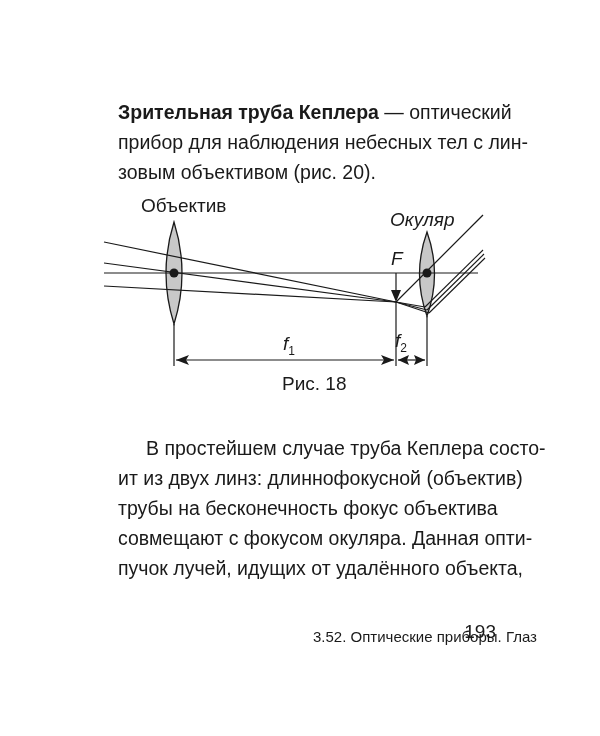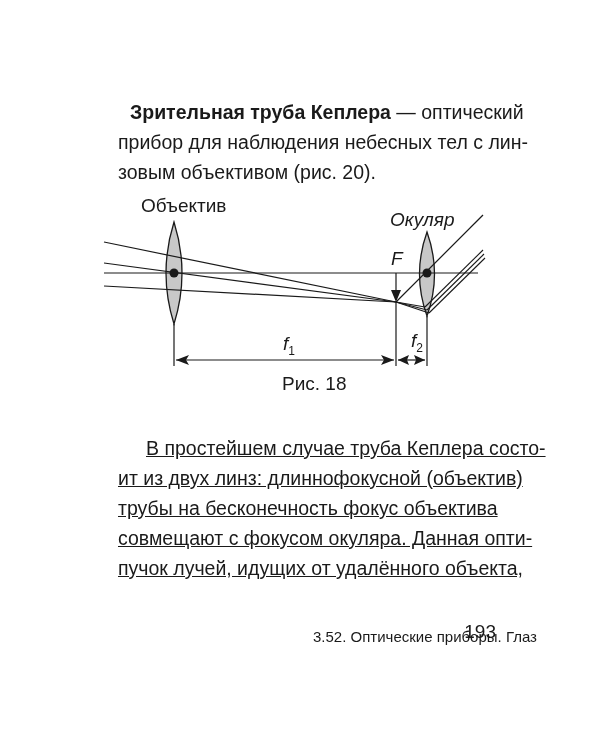--- a/index.html
+++ b/index.html
@@ -1,33 +1,33 @@
 <!DOCTYPE html>
 <html><head>
   <meta charset="utf-8">
   <style>
     html, body { margin:0; padding:0; }
     body { width:600px; height:736px; background:#ffffff; position:relative; overflow:hidden; color:#1a1a1a; font-family:"Liberation Sans", sans-serif; }
     .para { position:absolute; left:118px; width:378px; font-size:19.5px; line-height:30px; text-align:justify; }
     .para .line { display:block; white-space:nowrap; text-align:justify; text-align-last:justify; height:30px; }
     .para .line.last { text-align-last:left; }
     .p1 { top:97px; }
-    .p2 { top:433px;text-decoration:underline; }
+    .p2 { top:433px; }
     b { font-weight:bold; }
     svg { position:absolute; left:0; top:0; }
     .footer { position:absolute; top:624px; left:330px; width:166px; font-size:15px; color:#1a1a1a; }
     .footer-text { position:absolute; left:-17px; top:4px; white-space:nowrap; font-size:15px;text-align:right; }
     .page-num { position:absolute; right:0; top:-3px; font-size:19px; }
     .fig-label { position:absolute; font-size:19px; }
   </style>
 </head>
 <body>
 
 <div class="para p1">
-  <span class="line" style="padding-left:0;margin-left:12px;"><span style="display:inline-block;width:0"></span><b>Зрительная труба Кеплера</b><span> — оптический</span></span>
+  <span class="line" style="padding-left:0;"><span style="display:inline-block;width:0"></span><b>Зрительная труба Кеплера</b><span> — оптический</span></span>
   <span class="line">прибор для наблюдения небесных тел с лин-</span>
   <span class="line last">зовым объективом (рис. 20).</span>
 </div>
 
 <svg width="600" height="736">
 
   <path d="M174,222 Q190,273 174,324 Q158,273 174,222 Z" fill="#c8c8c8" stroke="#1a1a1a" stroke-width="1.3"></path>
 
   <path d="M427,232 Q442,274 427,316 Q412,274 427,232 Z" fill="#c8c8c8" stroke="#1a1a1a" stroke-width="1.3"></path>
 
@@ -61,21 +61,21 @@
   <path d="M394,360 L381,355 L384,360 L381,365 Z" fill="#1a1a1a"></path>
   <line x1="398" y1="360" x2="425" y2="360" stroke="#1a1a1a" stroke-width="1.2"></line>
   <path d="M398,360 L409,355 L407,360 L409,365 Z" fill="#1a1a1a"></path>
   <path d="M425,360 L414,355 L416,360 L414,365 Z" fill="#1a1a1a"></path>
 </svg>
 
 <div class="fig-label" style="left:141px;top:195px;">Объектив</div>
 <div class="fig-label" style="left:390px;top:209px;font-style:italic;">Окуляр</div>
 <div class="fig-label" style="left:391px;top:248px;font-style:italic;">F</div>
 <div class="fig-label" style="left:283px;top:333px;font-style:italic;"><span>f</span><sub style="font-size:12px;font-style:normal;">1</sub></div>
-<div class="fig-label" style="left:411px;top:330px;font-style:italic;"><span>f</span><sub style="font-size:12px;font-style:normal;">2</sub></div>
+<div class="fig-label" style="left:395px;top:330px;font-style:italic;"><span>f</span><sub style="font-size:12px;font-style:normal;">2</sub></div>
 <div class="fig-label" style="left:261px;top:373px;margin-left:21px;">Рис. 18</div>
 
 <div class="para p2">
   <span class="line" style="padding-left:28px;">В простейшем случае труба Кеплера состо-</span>
   <span class="line">ит из двух линз: длиннофокусной (объектив)</span>
   <span class="line">трубы на бесконечность фокус объектива</span>
   <span class="line">совмещают с фокусом окуляра. Данная опти-</span>
   <span class="line">пучок лучей, идущих от удалённого объекта,</span>
 </div>
 

